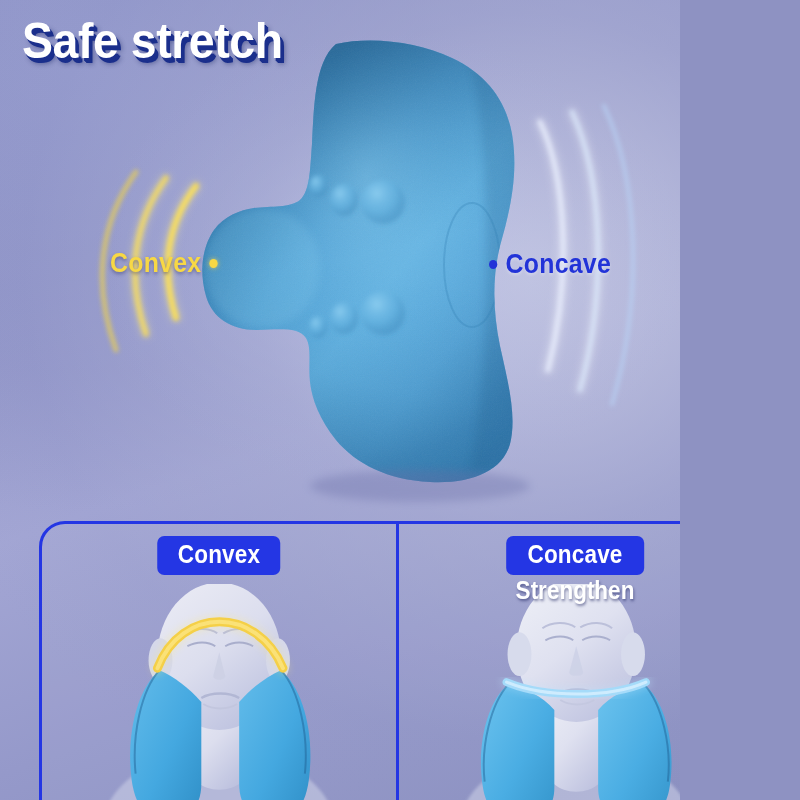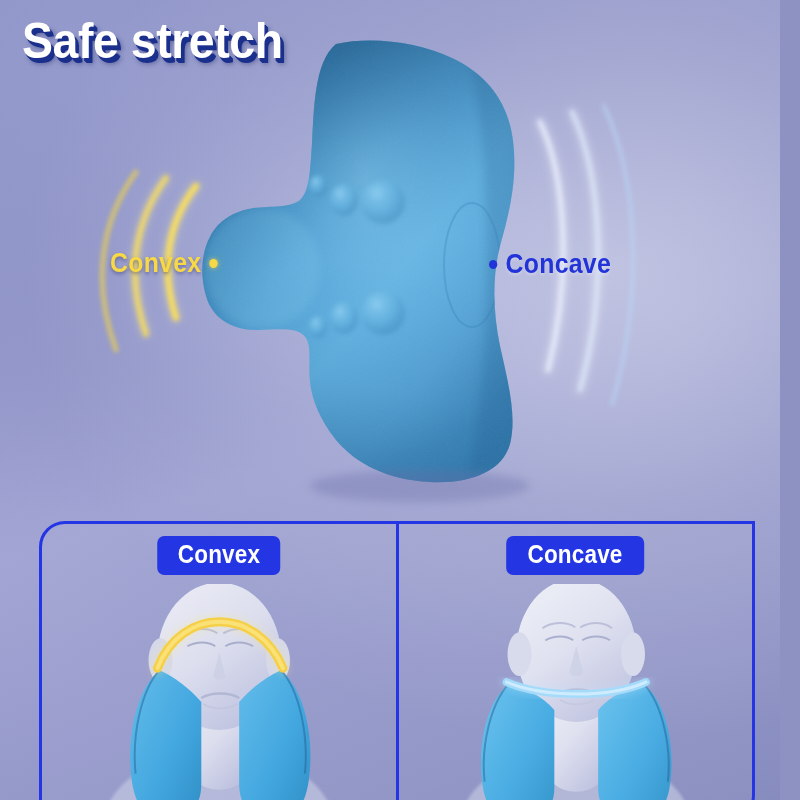--- a/index.html
+++ b/index.html
@@ -2,21 +2,21 @@
 <html><head>
 <meta charset="utf-8">
 <style>
   html, body {
     margin: 0;
     padding: 0;
     background: #8e92c2;
   }
   #stage {
     position: relative;
-    width: 780px;
+    width: 680px;
     height: 800px;
     overflow: hidden;
     font-family: "Liberation Sans", sans-serif;
     background:
       radial-gradient(120% 95% at 78% 34%, rgba(200,203,228,0.85) 0%, rgba(170,174,212,0.55) 34%, rgba(140,145,196,0.10) 62%, rgba(130,135,190,0) 78%),
       radial-gradient(90% 70% at 12% 8%, rgba(150,156,206,0.9) 0%, rgba(138,143,196,0.35) 55%, rgba(134,139,192,0) 80%),
       linear-gradient(160deg, #8e93c6 0%, #9599ca 28%, #a3a6d4 52%, #9599ca 74%, #878cbe 100%);
   }
 
   
@@ -371,20 +371,23 @@
             <path d="M116,84 C140,22 216,22 242,84" stroke="#fff0a8" stroke-width="4" fill="none" stroke-linecap="round" opacity="0.55"></path>
             <path d="M116,84 C140,22 216,22 242,84" stroke="#ffe97a" stroke-width="14" fill="none" stroke-linecap="round" opacity="0.25" filter="url(#b2)"></path>
           </svg>
         </div>
       </div>
 
       <div class="panel right-panel">
         <div class="badge">
           <span>Concave</span>
         </div>
+        <div class="sub">
+          <span>Strengthen</span>
+        </div>
 
         <div class="panel-art">
           <svg viewBox="0 0 355 240" preserveAspectRatio="xMidYMid meet" xmlns="http://www.w3.org/2000/svg">
             <defs>
               <linearGradient id="headG2" x1="0.2" y1="0" x2="0.85" y2="1">
                 <stop offset="0%" stop-color="#eceef6"></stop>
                 <stop offset="45%" stop-color="#dfe1f0"></stop>
                 <stop offset="100%" stop-color="#bcc0de"></stop>
               </linearGradient>
               <linearGradient id="cushG2" x1="0" y1="0" x2="1" y2="1">

